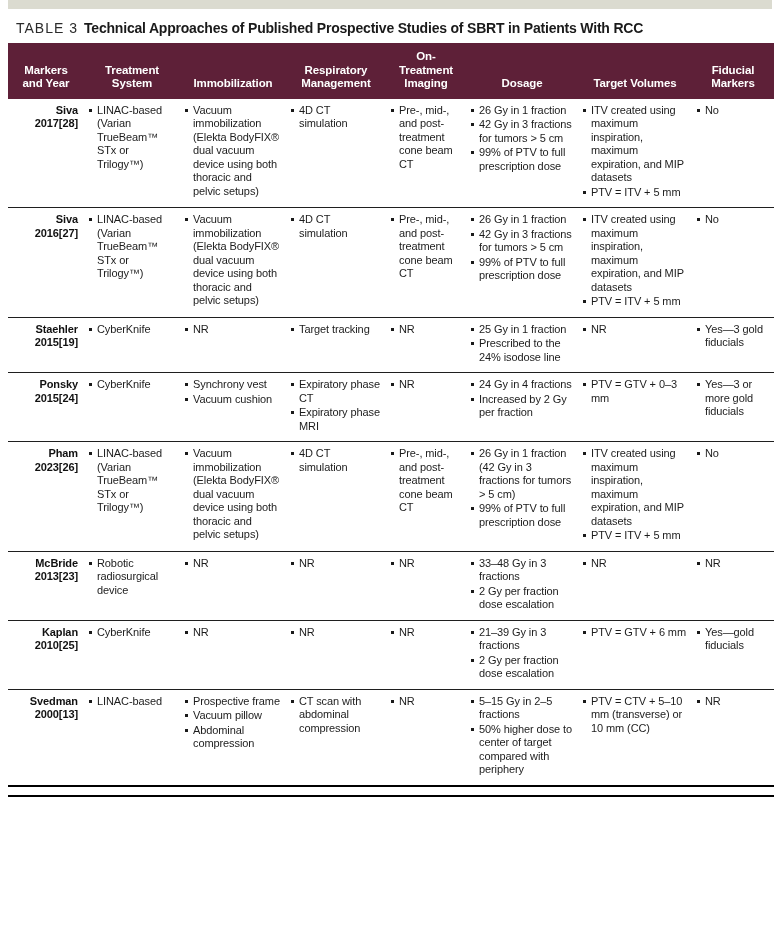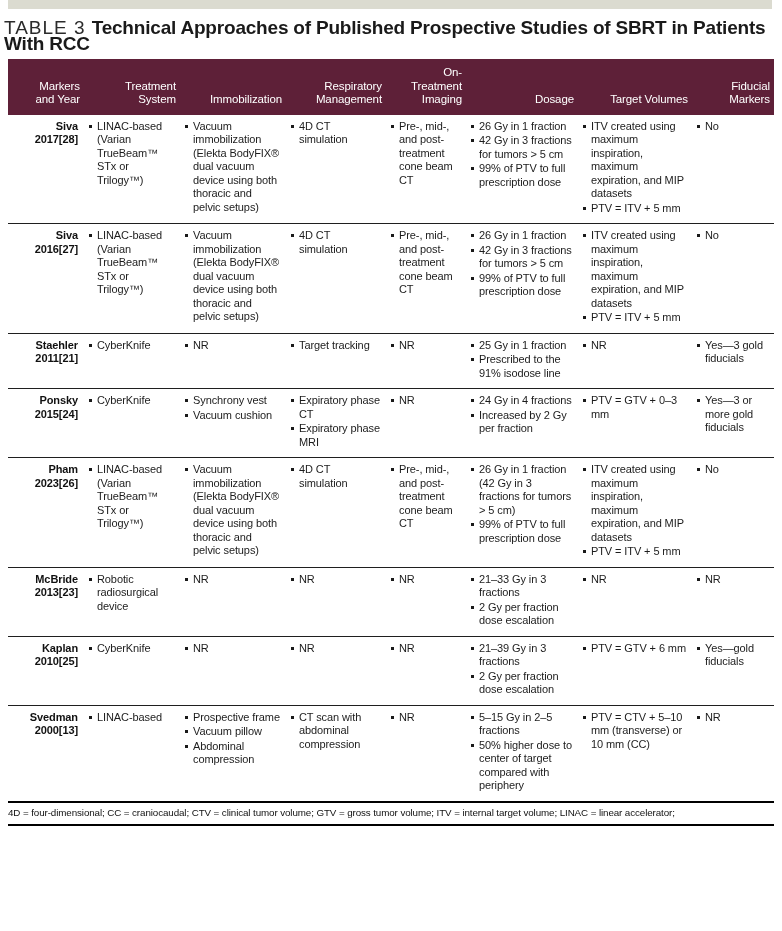--- a/index.html
+++ b/index.html
@@ -8,37 +8,37 @@
     font-family:"Liberation Sans","DejaVu Sans",sans-serif;
     color:var(--body-text,#1c1c1c);
     -webkit-font-smoothing:antialiased;
   }
   .page{position:relative;width:782px;}
   .top-strip{
     margin:0 10px 0 8px;height:9px;width:764px;
     background:var(--top-strip,#dbdbd0);
   }
   .title-row{
-    margin:11px 8px 7px 4px;
-    font-size:19px;line-height:16px;color:#1a1a1a;
+    margin:11px 8px 7px 16px;
+    font-size:14px;line-height:16px;color:#1a1a1a;
   }
   .tlabel{
     font-weight:400;letter-spacing:1px;color:#2b2b2b;
     margin-right:6px;
   }
   .ttitle{font-weight:700;letter-spacing:-0.2px;}
   table.tbl{
     width:766px;margin:0 8px;
     border-collapse:collapse;table-layout:fixed;
   }
   thead th{
     background:var(--header-bg,#5E2038);
     color:var(--header-text,#ffffff);
-    font-size:11.5px;font-weight:400;line-height:13.5px;
-    text-align:right;vertical-align:bottom;
+    font-size:11.5px;font-weight:700;line-height:13.5px;
+    text-align:center;vertical-align:bottom;
     padding:7px 4px 8px 4px;
     white-space:pre-line;letter-spacing:-0.1px;
   }
   tbody td{
     vertical-align:top;
     font-size:11px;line-height:13.5px;letter-spacing:-0.1px;
     padding:5px 6px 7px 4px;
   }
   tbody tr + tr{border-top:1.5px solid #1f1f1f;}
   td.author{
@@ -180,21 +180,21 @@
             </ul>
           </td>
           <td>
             <ul class="cl">
               <li>No</li>
             </ul>
           </td>
         </tr>
         <tr>
           <td class="author">Staehler
-2011[21]</td>
+2015[19]</td>
           <td>
             <ul class="cl">
               <li>CyberKnife</li>
             </ul>
           </td>
           <td>
             <ul class="cl">
               <li>NR</li>
             </ul>
           </td>
@@ -204,21 +204,21 @@
             </ul>
           </td>
           <td>
             <ul class="cl">
               <li>NR</li>
             </ul>
           </td>
           <td>
             <ul class="cl">
               <li>25 Gy in 1 fraction</li>
-              <li>Prescribed to the 91% isodose line</li>
+              <li>Prescribed to the 24% isodose line</li>
             </ul>
           </td>
           <td>
             <ul class="cl">
               <li>NR</li>
             </ul>
           </td>
           <td>
             <ul class="cl">
               <li>Yes—3 gold fiducials</li>
@@ -326,21 +326,21 @@
               <li>NR</li>
             </ul>
           </td>
           <td>
             <ul class="cl">
               <li>NR</li>
             </ul>
           </td>
           <td>
             <ul class="cl">
-              <li>21–33 Gy in 3 fractions</li>
+              <li>33–48 Gy in 3 fractions</li>
               <li>2 Gy per fraction dose escalation</li>
             </ul>
           </td>
           <td>
             <ul class="cl">
               <li>NR</li>
             </ul>
           </td>
           <td>
             <ul class="cl">
@@ -427,16 +427,15 @@
           <td>
             <ul class="cl">
               <li>NR</li>
             </ul>
           </td>
         </tr>
       </tbody>
   </table>
 
   <div class="footnote">
-    <span>4D = four-dimensional; CC = craniocaudal; CTV = clinical tumor volume; GTV = gross tumor volume; ITV = internal target volume; LINAC = linear accelerator;</span>
   </div>
 
 </div>
 
 </body></html>

